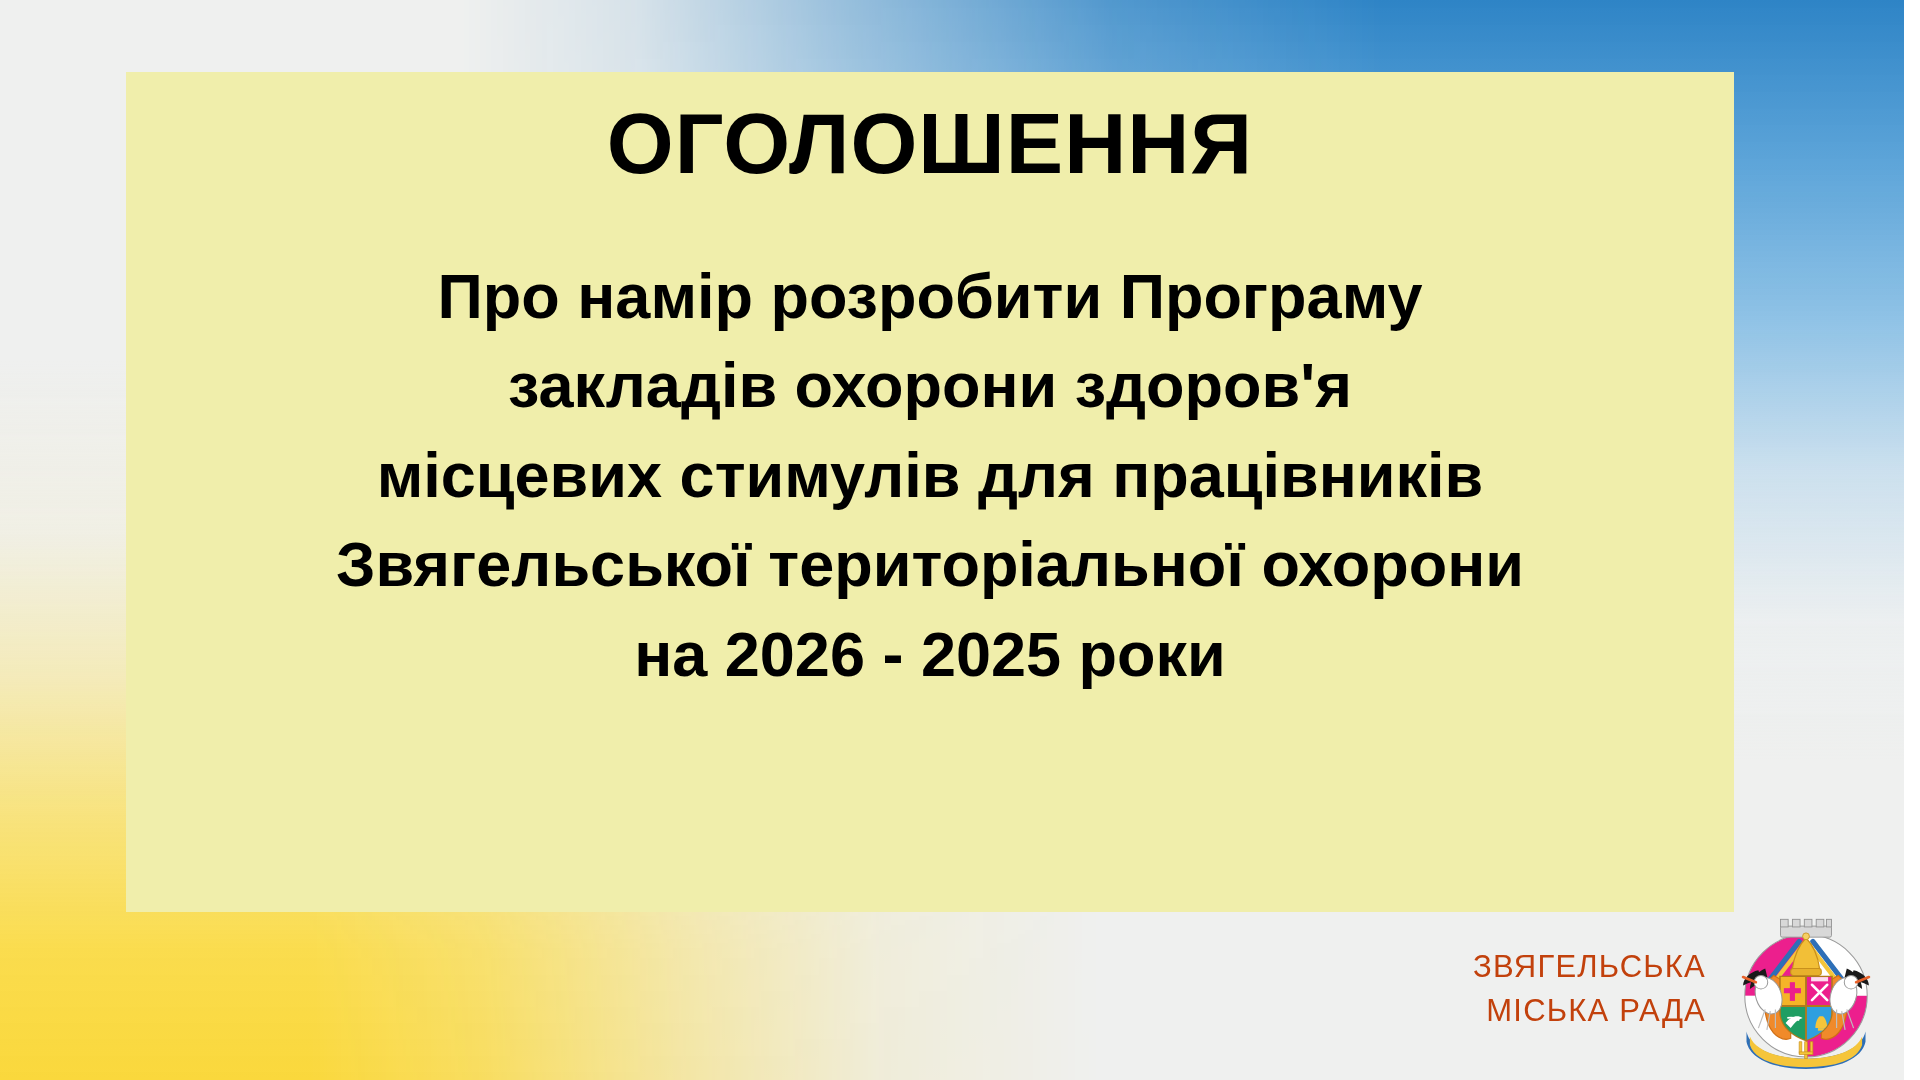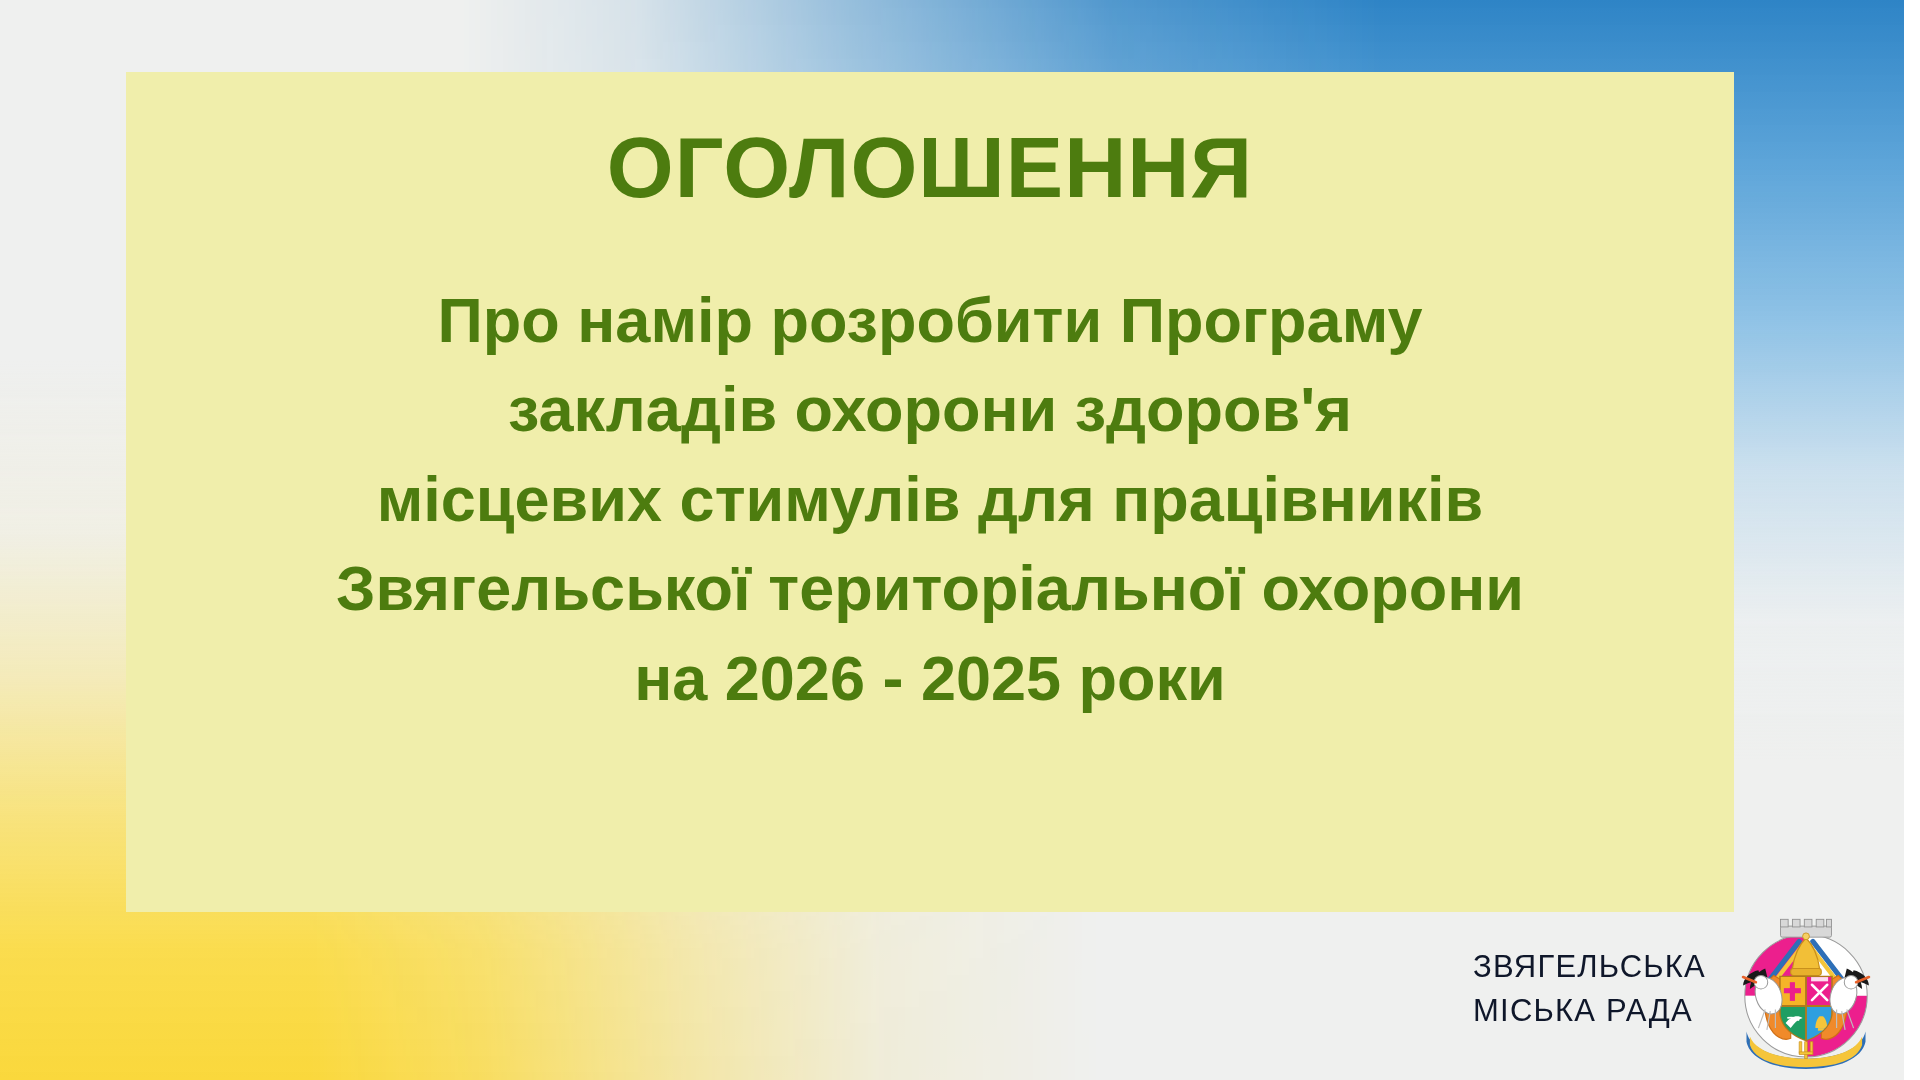--- a/index.html
+++ b/index.html
@@ -91,53 +91,54 @@
     position:absolute;
     left:126px; top:72px;
     width:1608px; height:840px;
     background:#f0eeab;
     display:flex;
     flex-direction:column;
     align-items:center;
   }
 
   .panel-title {
-    color:#4d7c0f;
+    color:#000000;
     font-family:"Liberation Sans", sans-serif;
     font-weight:bold;
     font-size:86px;
     letter-spacing:1px;
     line-height:1;
-    margin-top:52px;
+    margin-top:28px;
     text-align:center;
     white-space:nowrap;
   }
 
   .panel-body {
     margin-top:66px;
     width:100%;
     text-align:center;
-    color:#4d7c0f;
+    color:#000000;
     font-family:"Liberation Sans Narrow","Liberation Sans", sans-serif;
     font-weight:bold;
     font-size:63px;
     line-height:1.42;
   }
   .panel-body .line { display:block; white-space:nowrap; }
 
   
   .logo-lockup {
     position:absolute;
     right:28px; bottom:6px;
     display:flex;
     align-items:center;
     gap:14px;
   }
   .logo-text {
-    color:#0f172a;
+    text-align:right;
+    color:#c2410c;
     font-family:"Liberation Sans", sans-serif;
     font-size:31px;
     font-weight:normal;
     letter-spacing:1.2px;
     line-height:1.42;
   }
   .logo-text span { display:block; white-space:nowrap; }
 
   .crest { display:block; width:172px; height:170px; }
 </style>

